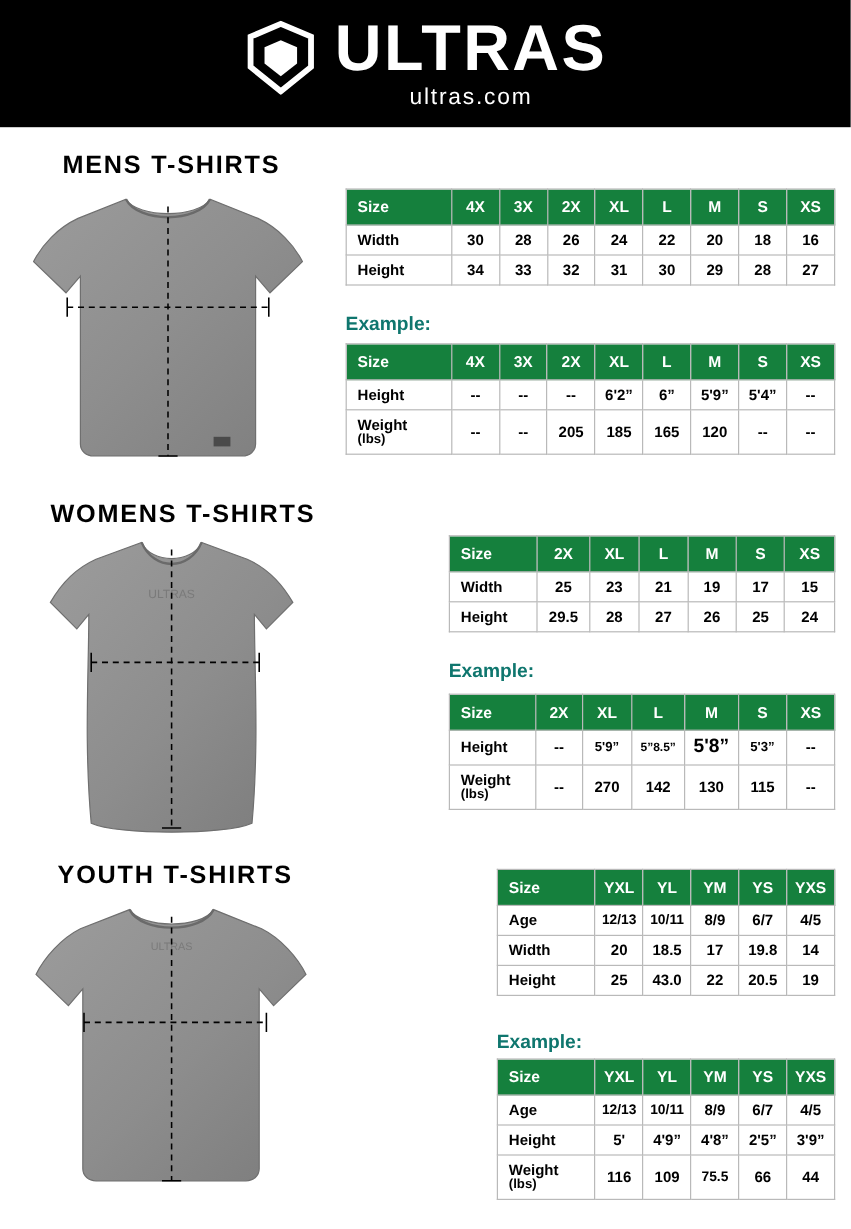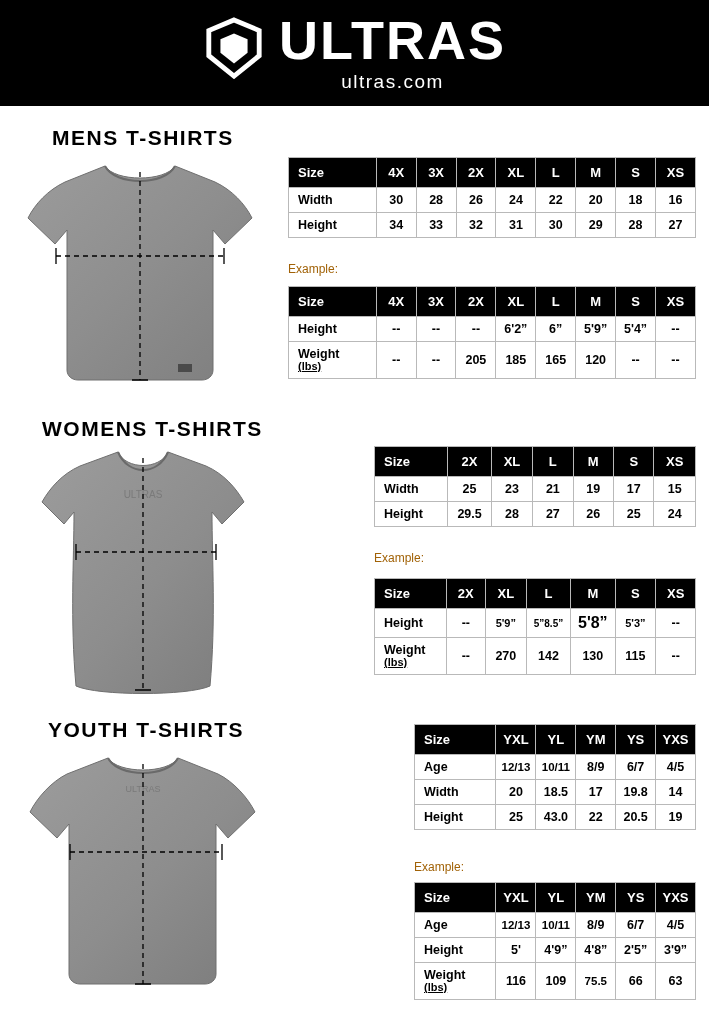--- a/index.html
+++ b/index.html
@@ -72,38 +72,38 @@
     background: #ffffff;
   }
   .tbl td, .tbl th {
     border: 1px solid #b9b9b9;
     text-align: center;
     padding: 5px 4px;
     font-weight: bold;
     white-space: nowrap;
   }
   .tbl thead th {
-    background: #000000;
+    background: #15803d;
     color: #ffffff;
     font-size: 13px;
     padding: 7px 4px;
   }
   .tbl thead th.rowlabel,
   .tbl tbody td.rowlabel {
     text-align: left;
     padding-left: 9px;
   }
   .tbl tbody td { background: #ffffff; }
   .example-label {
     position: absolute;
-    font-size: 12px;
-    font-weight: normal;
-    color: #a16207;
-  }
-  .sub { font-weight: bold; font-size: 11px; display:block; line-height:1.05;text-decoration:underline;}
+    font-size: 16px;
+    font-weight: bold;
+    color: #0f766e;
+  }
+  .sub { font-weight: bold; font-size: 11px; display:block; line-height:1.05;}
 </style>
 </head>
 <body>
 
 <div class="header">
   <div class="brand-wrap">
     <svg class="logo-mark" viewBox="0 0 64 64">
       <path d="M32 3 L58 14 V40 L32 61 L6 40 V14 Z" fill="none" stroke="#ffffff" stroke-width="5"></path>
       <path d="M32 17 L46 23 V37 L32 48 L18 37 V23 Z" fill="#ffffff"></path>
     </svg>
@@ -403,16 +403,16 @@
     </tr>
     <tr>
       <td class="rowlabel">
         <span>Weight</span>
         <span class="sub">(lbs)</span>
       </td>
       <td>116</td>
       <td>109</td>
       <td style="font-size:11.5px">75.5</td>
       <td>66</td>
-      <td>63</td>
+      <td>44</td>
     </tr>
   </tbody>
 </table>
 
 </body></html>

